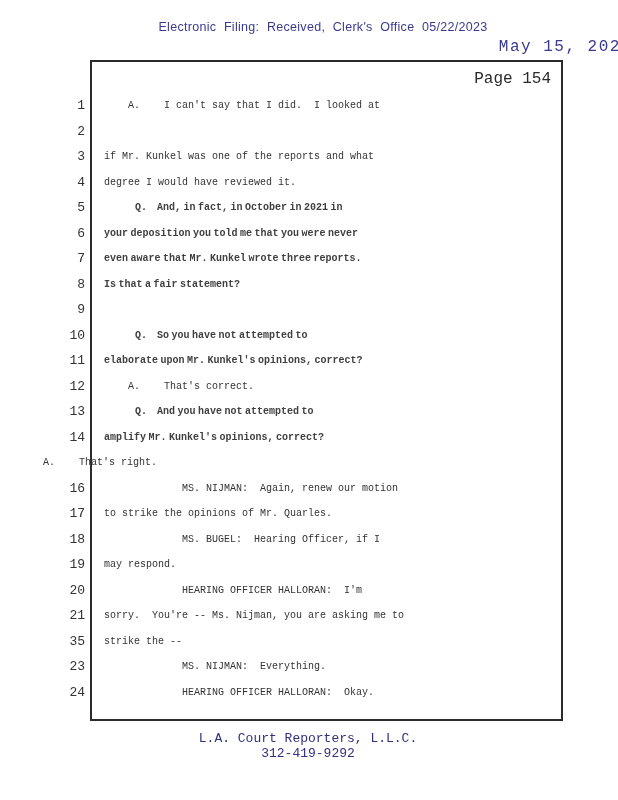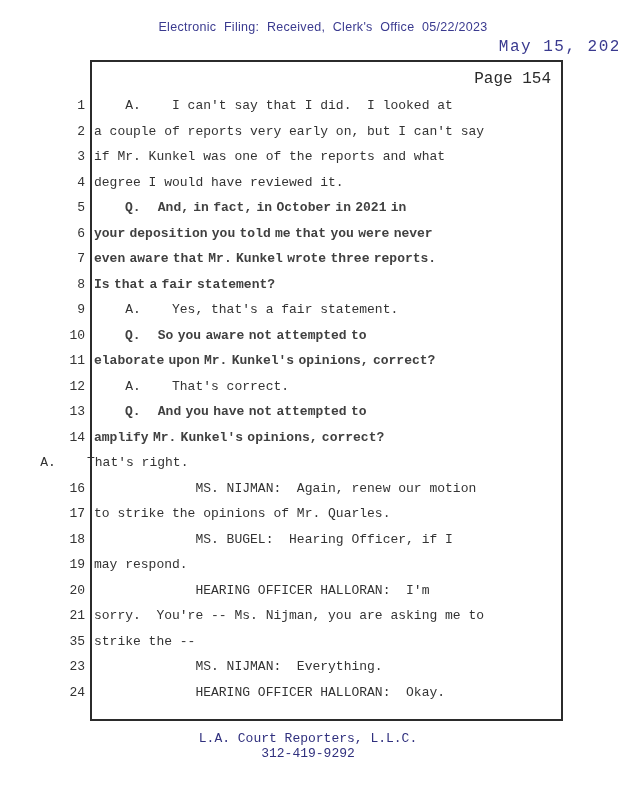--- a/index.html
+++ b/index.html
@@ -72,22 +72,22 @@
     line-height: 25.5px;
   }
   .line-num {
     width: 85px;
     text-align: right;
     font-size: 13px;
     color: #333333;
     flex: 0 0 85px;
   }
   .line-text {
-    margin-left: 9px;
-    font-size: 13px;
+    margin-left: 19px;
+    font-size: 10px;
     color: #333333;
     white-space: pre;
   }
   .line-text.bold {
     font-weight: bold;
     color: #404040;
     word-spacing: -3.5px;
   }
   .line-text.qindent {
     padding-left: 31px;
@@ -117,21 +117,20 @@
 <div class="page-label">Page 154</div>
 
 <div class="lines">
   <div class="line-row">
     <span class="line-num">1</span>
     <span class="line-text">    A.    I can't say that I did.  I looked at</span>
   </div>
 
   <div class="line-row">
     <span class="line-num">2</span>
-    <span class="line-text">a couple of reports very early on, but I can't say</span>
   </div>
 
   <div class="line-row">
     <span class="line-num">3</span>
     <span class="line-text">if Mr. Kunkel was one of the reports and what</span>
   </div>
 
   <div class="line-row">
     <span class="line-num">4</span>
     <span class="line-text">degree I would have reviewed it.</span>
@@ -152,26 +151,25 @@
     <span class="line-text bold">even aware that Mr. Kunkel wrote three reports.</span>
   </div>
 
   <div class="line-row">
     <span class="line-num">8</span>
     <span class="line-text bold">Is that a fair statement?</span>
   </div>
 
   <div class="line-row">
     <span class="line-num">9</span>
-    <span class="line-text">    A.    Yes, that's a fair statement.</span>
   </div>
 
   <div class="line-row">
     <span class="line-num">10</span>
-    <span class="line-text bold qindent">Q.    So you aware not attempted to</span>
+    <span class="line-text bold qindent">Q.    So you have not attempted to</span>
   </div>
 
   <div class="line-row">
     <span class="line-num">11</span>
     <span class="line-text bold">elaborate upon Mr. Kunkel's opinions, correct?</span>
   </div>
 
   <div class="line-row">
     <span class="line-num">12</span>
     <span class="line-text">    A.    That's correct.</span>

